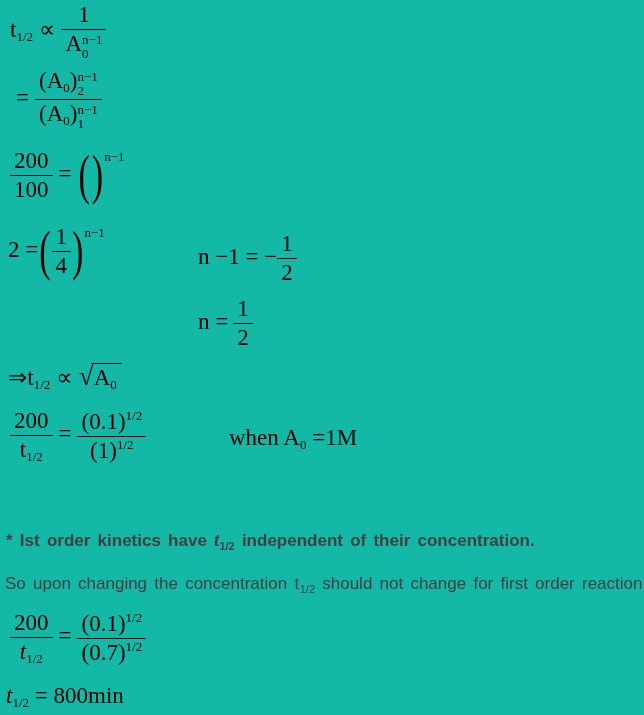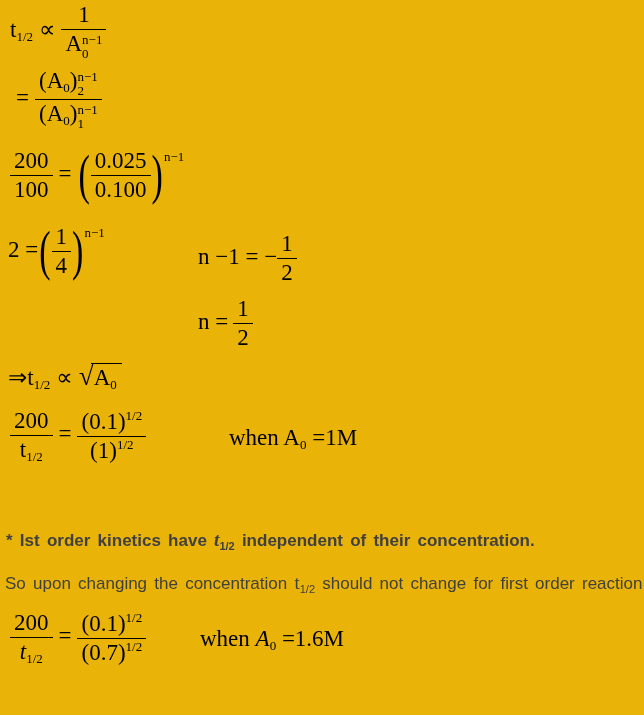--- a/index.html
+++ b/index.html
@@ -1,16 +1,16 @@
 <!DOCTYPE html>
 <html><head>
 <meta charset="utf-8">
 <style>
   html,body{margin:0;padding:0;background:#ffffff;}
-  .canvas{position:relative;width:644px;height:715px;background:#eab308;overflow:hidden;}
+  .canvas{position:relative;width:644px;height:715px;background:#14b8a6;overflow:hidden;}
   .row{position:absolute;white-space:nowrap;font-family:"Liberation Serif",serif;font-size:23px;color:#000;line-height:1.12;}
   
   .frac{display:inline-block;vertical-align:middle;text-align:center;line-height:1.12;}
   .num{display:block;padding:0 4px 1px;}
   .den{display:block;border-top:1.6px solid #000;padding:1px 4px 0;}
   
   .sb{font-size:13px;vertical-align:-4px;}
   .sp{font-size:13px;vertical-align:9px;}
   .stack{display:inline-block;vertical-align:-7px;font-size:13px;line-height:1.08;text-align:left;}
   .stack .st{display:block;}
@@ -39,21 +39,21 @@
   </div>
 
   <div class="row" style="top:68px;left:10px;">
     <span class="op">=</span><span class="frac">
       <span class="num"><span>(</span><span>A</span><span class="sb">0</span><span>)</span><span class="stack"><span class="st">n−1</span><span class="st">2</span></span></span>
       <span class="den"><span>(</span><span>A</span><span class="sb">0</span><span>)</span><span class="stack"><span class="st">n−1</span><span class="st">1</span></span></span>
     </span>
   </div>
 
   <div class="row" style="top:148px;left:10px;">
-    <span class="frac"><span class="num">200</span><span class="den">100</span></span><span class="op">=</span><span class="bigp">(</span><span class="frac"><span class="num">0.025</span><span class="den">0.100</span></span><span class="bigp">)</span><span class="bsup">n−1</span>
+    <span class="frac"><span class="num">200</span><span class="den">100</span></span><span class="op">=</span><span class="bigp">(</span><span class="bigp">)</span><span class="bsup">n−1</span>
   </div>
 
   <div class="row" style="top:224px;left:8px;">
     <span>2 =</span><span class="bigp">(</span><span class="frac"><span class="num">1</span><span class="den">4</span></span><span class="bigp">)</span><span class="bsup">n−1</span>
   </div>
 
   <div class="row" style="top:231px;left:198px;">
     <span>n −1 = −</span><span class="frac"><span class="num">1</span><span class="den">2</span></span>
   </div>
 
@@ -79,18 +79,18 @@
   </div>
 
   <div class="row note" style="top:572px;left:5px;">
     <span>So upon changing the concentration </span><span class="tserif">t</span><span class="sb">1/2</span><span> should not change for first order reaction.</span>
   </div>
 
   <div class="row" style="top:610px;left:10px;">
     <span class="frac"><span class="num">200</span><span class="den"><span class="it">t</span><span class="sb">1/2</span></span></span><span class="op">=</span><span class="frac"><span class="num"><span>(0.1)</span><span class="sp">1/2</span></span><span class="den"><span>(0.7)</span><span class="sp">1/2</span></span></span>
   </div>
 
-  <div class="row" style="top:626px;left:200px;">
-    <span>when </span><span class="it">A</span><span class="sb">0</span><span> =1.6M</span>
+
+  <div class="row" style="top:683px;left:6px;">
+    <span class="it">t</span><span class="sb">1/2</span><span> = 800min</span>
   </div>
-
 
 </div>
 
 </body></html>

